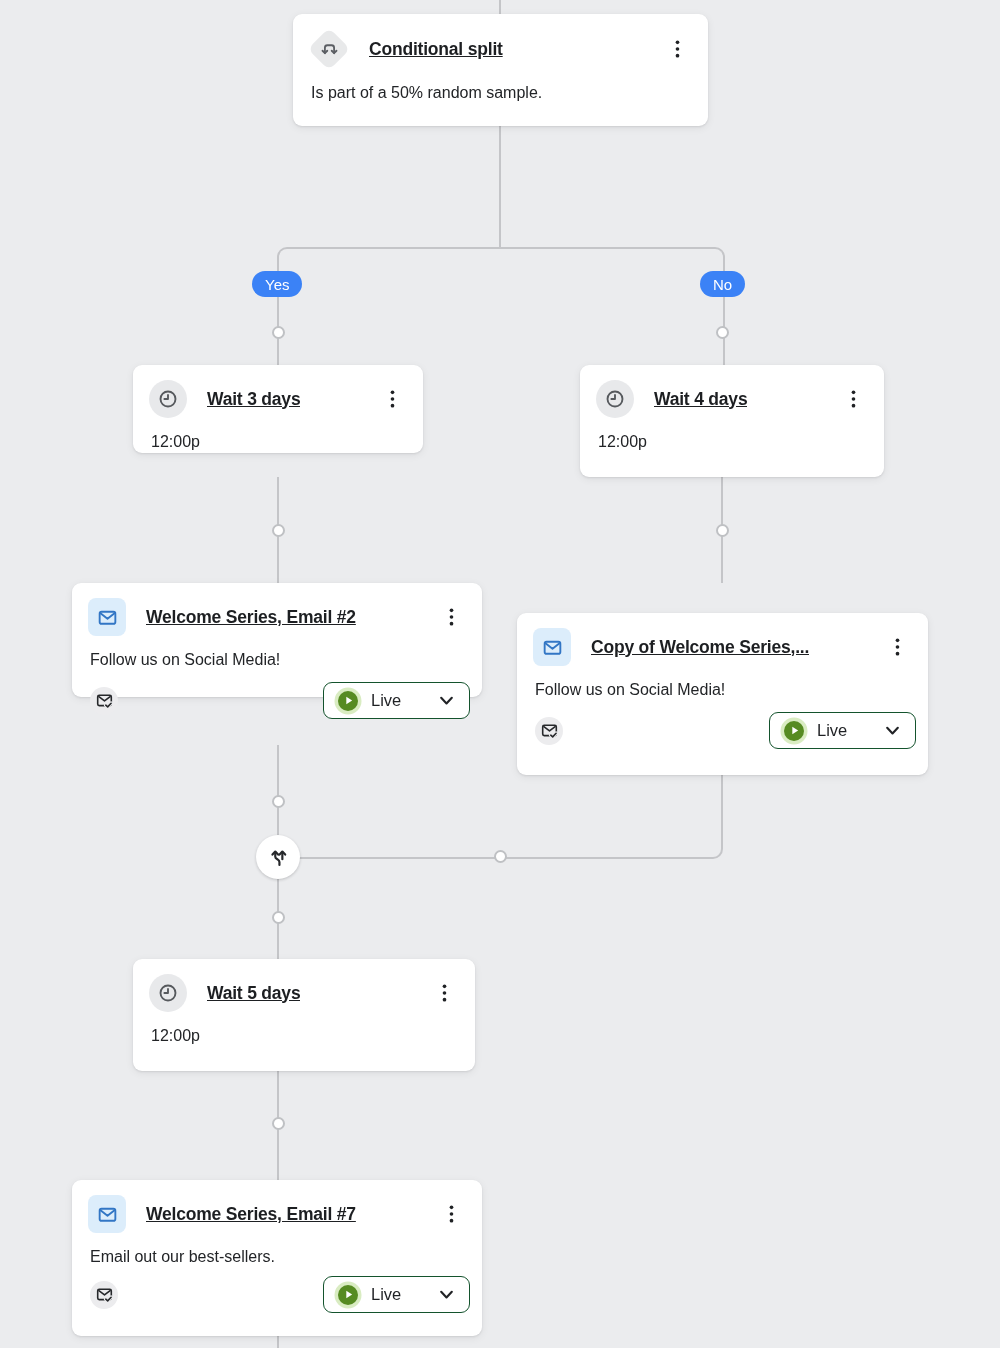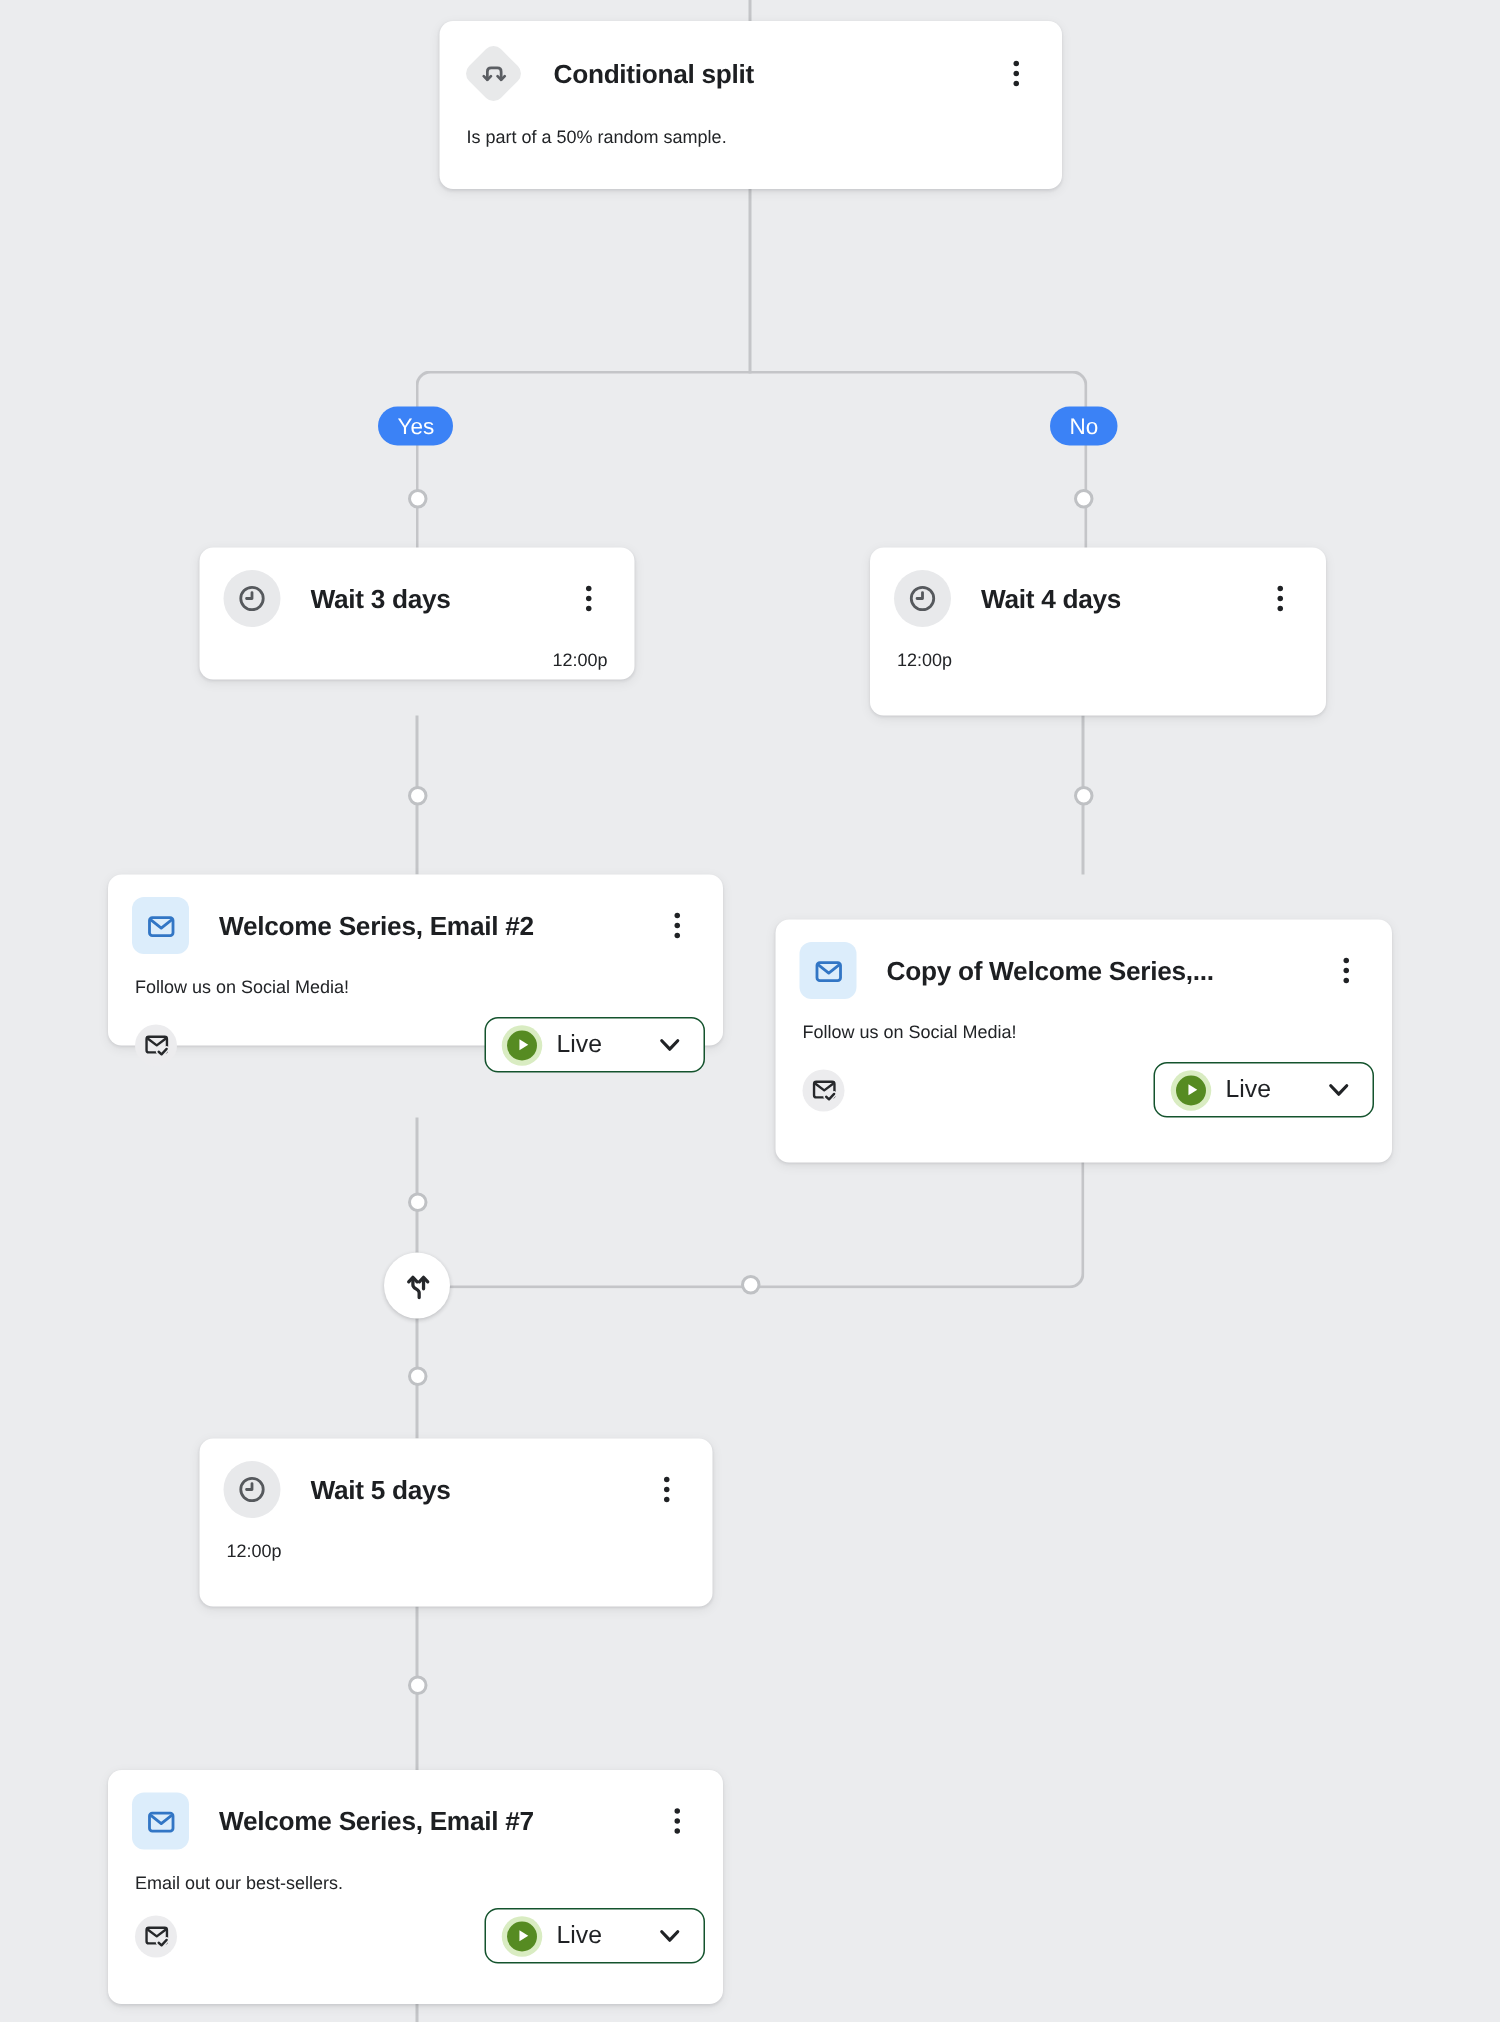--- a/index.html
+++ b/index.html
@@ -24,29 +24,29 @@
   .dot{
     position:absolute;width:13px;height:13px;border-radius:50%;
     background:#ffffff;border:2px solid #bfc1c4;box-sizing:border-box;
   }
   
   .card{
     position:absolute;background:#ffffff;border-radius:9px;
     box-shadow:0 1px 2px rgba(30,32,35,.10),0 2px 8px rgba(30,32,35,.07);
   }
   .card-header{
-    display:flex;align-items:center;padding:15px 24px 0 16px;
+    display:flex;align-items:center;padding:15px 24px 0 16px;text-decoration:underline;
   }
   .card-title{
     font-size:17.5px;font-weight:700;letter-spacing:-.2px;color:#1d1f22;
     margin-left:20px;white-space:nowrap;overflow:hidden;
   }
   .kebab{margin-left:auto;cursor:pointer;display:flex;align-items:center;padding:4px;}
   .card-body{
-    padding:0 18px;margin-top:15px;font-size:12px;color:#222427;
+    padding:0 18px;margin-top:15px;font-size:16px;color:#222427;
   }
   
   .icon-diamond{
     position:relative;width:40px;height:40px;flex:0 0 40px;
     display:flex;align-items:center;justify-content:center;
   }
   .icon-diamond::before{
     content:"";position:absolute;inset:5px;background:#e8e9ea;border-radius:7px;
     transform:rotate(45deg);
   }
@@ -149,21 +149,21 @@
         <svg width="5" height="20" viewBox="0 0 6 22" fill="#202225">
           <circle cx="3" cy="3" r="2.2"></circle>
             <circle cx="3" cy="11" r="2.2"></circle>
             <circle cx="3" cy="19" r="2.2"></circle>
         </svg>
       </span>
     </div>
     <div class="card-body">Is part of a 50% random sample.</div>
   </div>
 
-  <div class="card" style="left:133px;top:365px;width:290px;height:88px;text-align:right;">
+  <div class="card" style="left:133px;top:365px;width:290px;height:88px;">
     <div class="card-header">
       <span class="icon-circle">
         <svg width="22" height="22" viewBox="0 0 20 20" fill="none" stroke="#56595d" stroke-width="1.7" stroke-linecap="round" stroke-linejoin="round">
           <circle cx="10" cy="10" r="6.8"></circle>
           <path d="M10 6.4 V10 H6.7"></path>
         </svg>
       </span>
       <span class="card-title">Wait 3 days</span>
       <span class="kebab">
         <svg width="5" height="20" viewBox="0 0 6 22" fill="#202225">

